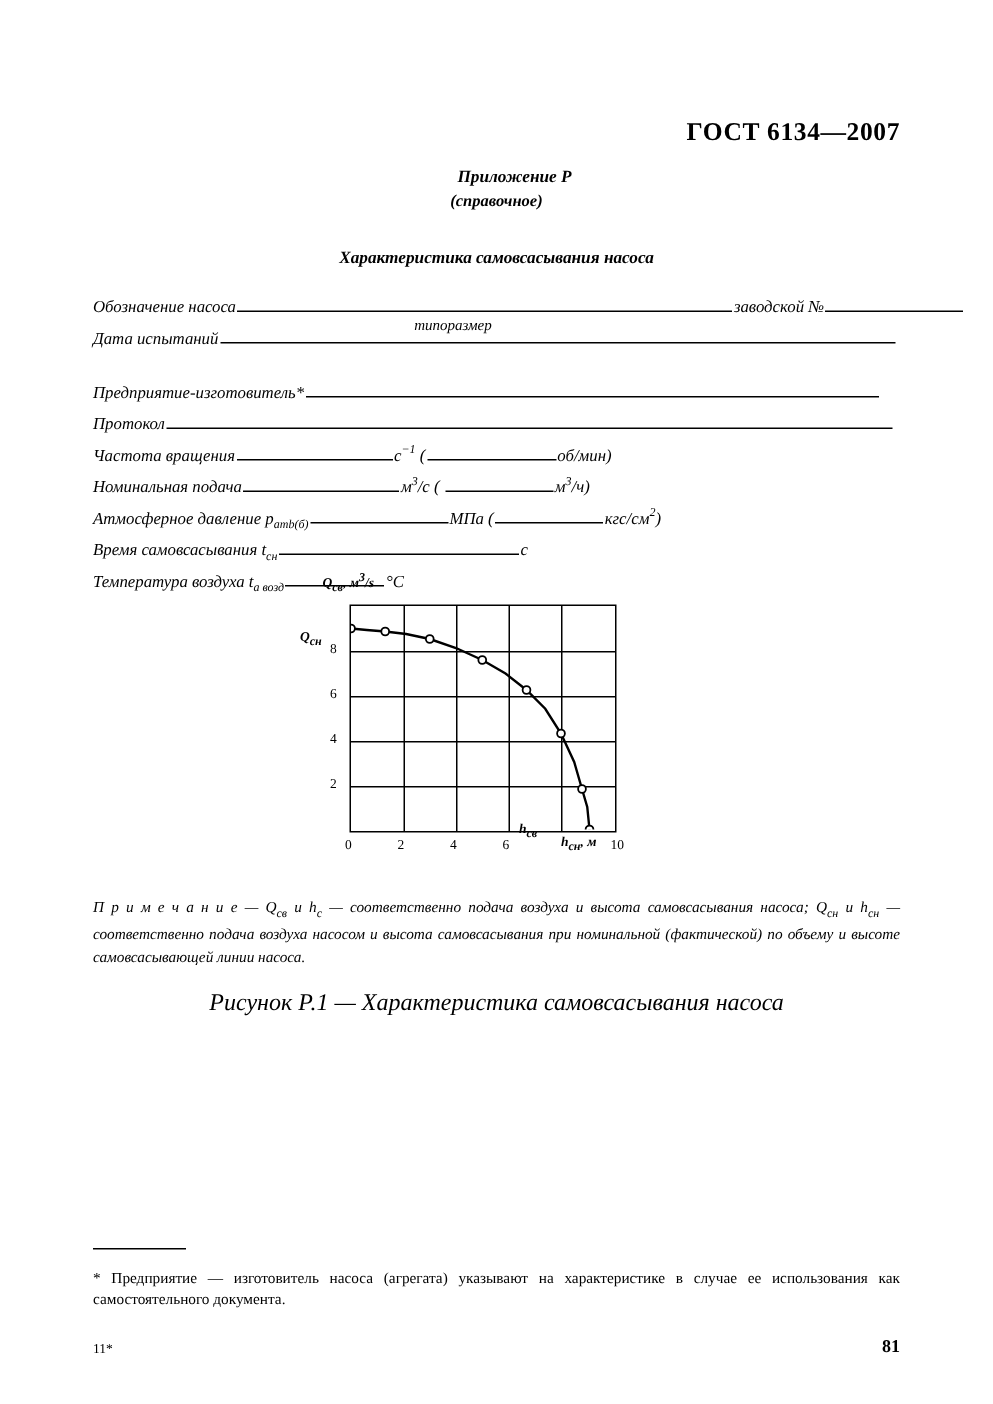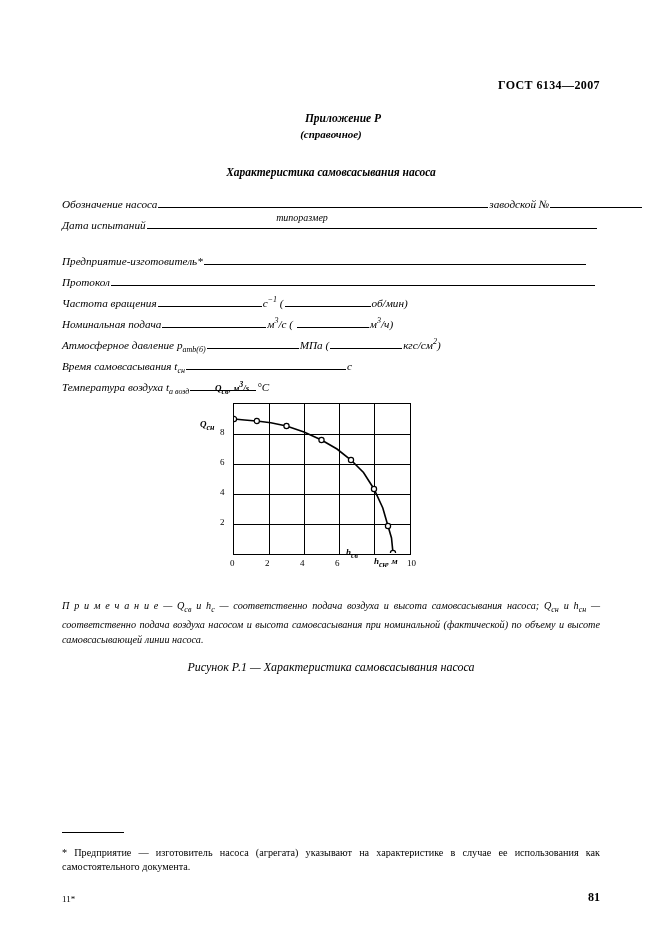--- a/index.html
+++ b/index.html
@@ -18,21 +18,21 @@
   .page {
     position: absolute;
     left: 0; top: 0;
     width: 662px; height: 936px;
   }
   .gost-header {
     position: absolute;
     right: 62px;
     top: 78px;
     font-family: "Liberation Serif", serif;
-    font-size: 12px;
+    font-size: 17px;
     font-weight: bold;
     letter-spacing: 0.4px;
   }
   .appendix-title {
     position: absolute;
     left: 0; right: 0;
     top: 112px;
     text-align: center;
     font-size: 11.5px;
     font-weight: bold;
@@ -163,21 +163,21 @@
     font-size: 10.2px;
     font-style: italic;
     line-height: 15px;
     text-align: justify;
   }
   .fig-caption {
     position: absolute;
     left: 0; right: 0;
     top: 660px;
     text-align: center;
-    font-size: 12px;
+    font-size: 16px;
     font-style: italic;
   }
   .footnote-rule {
     position: absolute;
     left: 62px;
     top: 832px;
     width: 62px;
     border-top: 1px solid #000;
   }
   .footnote {

